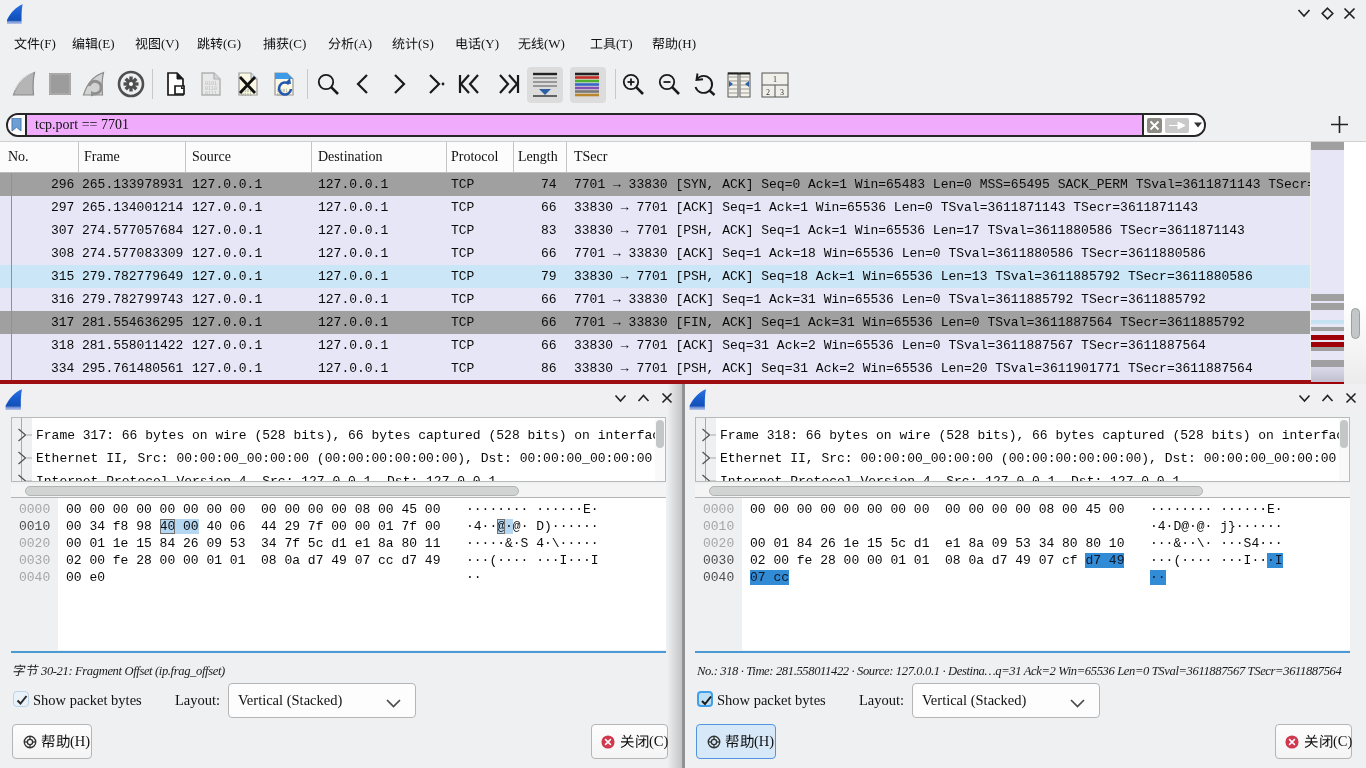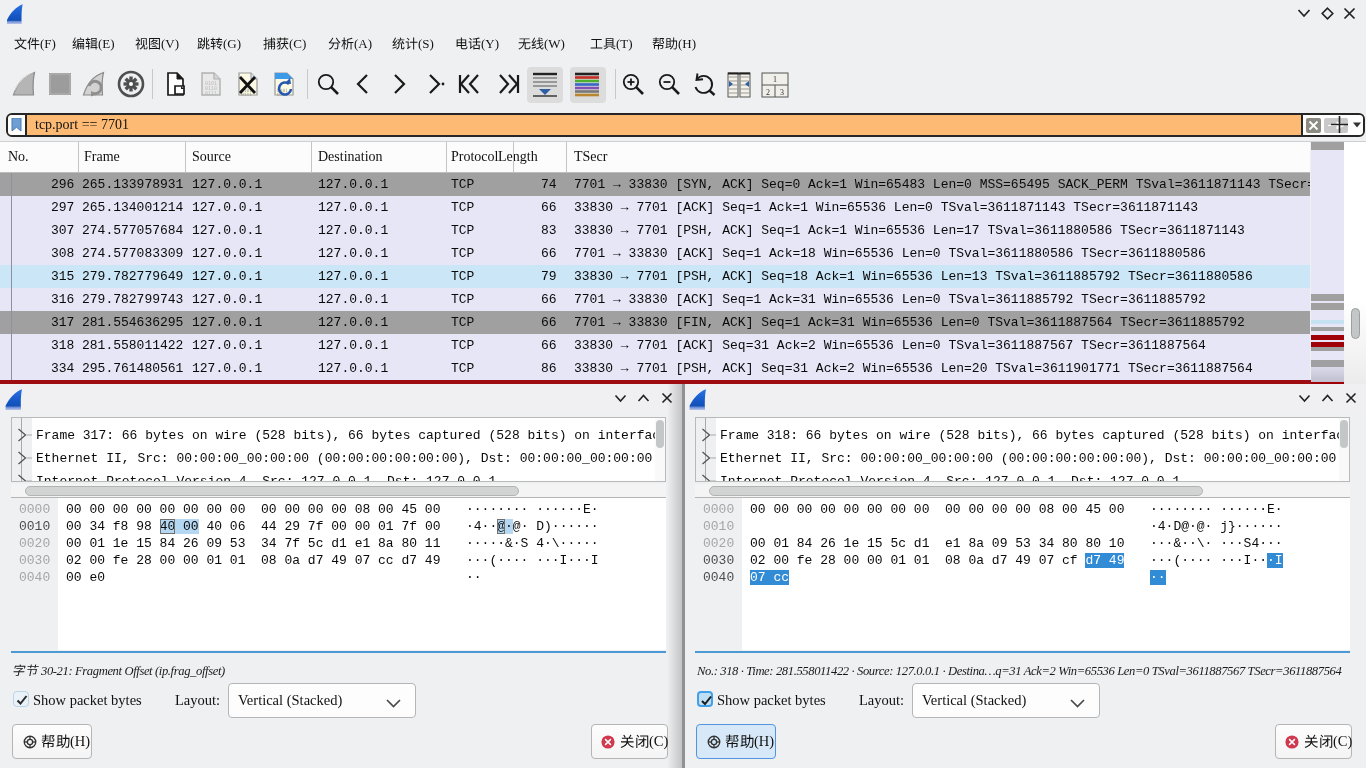--- a/index.html
+++ b/index.html
@@ -12,21 +12,21 @@
 
 #menubar{position:absolute;left:0;top:28px;width:1366px;height:33px;background:#eff0f1}
 #menubar span.mi{position:absolute;top:8px;font-size:13px;white-space:nowrap;color:#141414}
 
 #toolbar{position:absolute;left:0;top:61px;width:1366px;height:47px;background:#eff0f1}
 #toolbar svg.ic{position:absolute;top:10px}
 .tsep{position:absolute;top:8px;width:1px;height:30px;background:#c8c8c8}
 .tglbox{position:absolute;top:6px;width:36px;height:36px;background:#dcdcdc;border-radius:4px}
 
 #filterwrap{position:absolute;left:0;top:108px;width:1366px;height:34px;background:#eff0f1;border-bottom:1px solid #d0d0d0}
-#filterbar{position:absolute;left:6px;top:5px;width:1359px;height:24px;border:2px solid #262626;border-radius:6px;background:#fdba74;overflow:hidden}
+#filterbar{position:absolute;left:6px;top:5px;width:1200px;height:24px;border:2px solid #262626;border-radius:12px;background:#f0abfc;overflow:hidden}
 #fbbook{position:absolute;left:0;top:0;width:19px;height:20px;background:#fdfdfd;border-right:2px solid #262626}
 #fbtext{position:absolute;left:27px;top:2px;font-size:14px;color:#111}
 #fbright{position:absolute;right:0;top:0;width:62px;height:20px;background:#fff;border-left:2px solid #262626}
 
 #pkthdr{position:absolute;left:0;top:142px;width:1310px;height:31px;background:#fcfcfc;border-bottom:1px solid #bcbcbc}
 #pkthdr .hc{position:absolute;top:7px;font-size:14px;color:#111}
 #pkthdr .hsep{position:absolute;top:0;width:1px;height:31px;background:#c4c4c4}
 #pktrows{position:absolute;left:0;top:173px;width:1310px;height:211px;overflow:hidden}
 .prow{position:absolute;left:0;width:1310px;height:23px;font-family:"Liberation Mono",monospace;font-size:13px;white-space:pre;color:#0a0a0a}
 .prow span{position:absolute;top:4px}
@@ -47,21 +47,21 @@
 .hscroll{position:absolute;left:11px;top:100px;width:655px;height:13px;background:#f4f4f4}
 .hthumb{position:absolute;left:14px;top:2px;width:494px;height:10px;background:#d2d4d4;border:1px solid #b2b4b4;border-radius:5px}
 .hexarea{position:absolute;left:11px;top:113px;width:655px;height:153px;background:#fff;border-top:1px solid #b5b5b5}
 .offcol{position:absolute;left:0;top:0;width:47px;height:100%;background:#eff0f1}
 .hexrow{position:absolute;left:0;width:100%;height:17px;font-family:"Liberation Mono",monospace;font-size:13px;white-space:pre}
 .hexrow .off{position:absolute;left:8px;top:0;color:#a6a6a6}
 .hexrow .off.sel{color:#4d4d4d}
 .hexrow .hx{position:absolute;left:55px;top:0;color:#0a0a0a}
 .hexrow .as{position:absolute;left:455px;top:0;color:#0a0a0a}
 .hl1{background:#b5d7f2}
-.hl2{background:#318cd5;color:#ffffff}
+.hl2{background:#318cd5;color:#0f172a}
 .hl1b{background:#b5d7f2;outline:1px solid #6f6f6f;outline-offset:-1px}
 .bluesep{position:absolute;left:11px;top:267px;width:655px;height:2px;background:#4b9ad4}
 .dstatus{position:absolute;left:13px;top:280px;width:655px;overflow:hidden;font-size:12.6px;font-style:italic;color:#1a1a1a;white-space:nowrap;letter-spacing:-0.38px}
 .drow{position:absolute;left:0;top:299px;width:100%;height:40px}
 .cbx{position:absolute;left:13px;top:8px;width:16px;height:16px;background:#e9f1f9;border:1px solid #bdd3e6;border-radius:4px}
 .cbx svg{position:absolute;left:1px;top:1px}
 .cbx.foc{background:#bfdff5;border:2px solid #41a0e8}
 .cblabel{position:absolute;left:33px;top:9px;font-size:14.5px}
 .laylabel{position:absolute;left:175px;top:9px;font-size:14.5px}
 .combo{position:absolute;left:228px;top:0px;width:188px;height:35px;background:#fdfdfd;border:1px solid #b5b5b5;border-radius:4px}
@@ -419,21 +419,21 @@
 <svg class="abs" style="left:1330px;top:7px" width="19" height="19" viewBox="0 0 19 19">
       <path d="M9.5 1 V18 M1 9.5 H18" stroke="#222" stroke-width="1.6"></path>
     </svg>
 </div>
 <div id="pkthdr">
 <div class="hc" style="left:8px">No.</div>
 <div class="hc" style="left:84px">Frame</div>
 <div class="hc" style="left:192px">Source</div>
 <div class="hc" style="left:318px">Destination</div>
 <div class="hc" style="left:451px">Protocol</div>
-<div class="hc" style="left:498px">Length</div>
+<div class="hc" style="left:518px">Length</div>
 <div class="hc" style="left:574px">TSecr</div>
 <div class="hsep" style="left:78px"></div>
 <div class="hsep" style="left:185px"></div>
 <div class="hsep" style="left:311px"></div>
 <div class="hsep" style="left:446px"></div>
 <div class="hsep" style="left:513px"></div>
 <div class="hsep" style="left:566px"></div>
 </div>
 <div id="pktrows">
 <div class="prow" style="top:0px;background:#a0a0a1"><span style="left:51px">296</span><span style="left:82px">265.133978931</span><span style="left:192px">127.0.0.1</span><span style="left:318px">127.0.0.1</span><span style="left:451px">TCP</span><span style="left:541px">74</span><span style="left:574px">7701 → 33830 [SYN, ACK] Seq=0 Ack=1 Win=65483 Len=0 MSS=65495 SACK_PERM TSval=3611871143 TSecr=3611871143</span></div>

